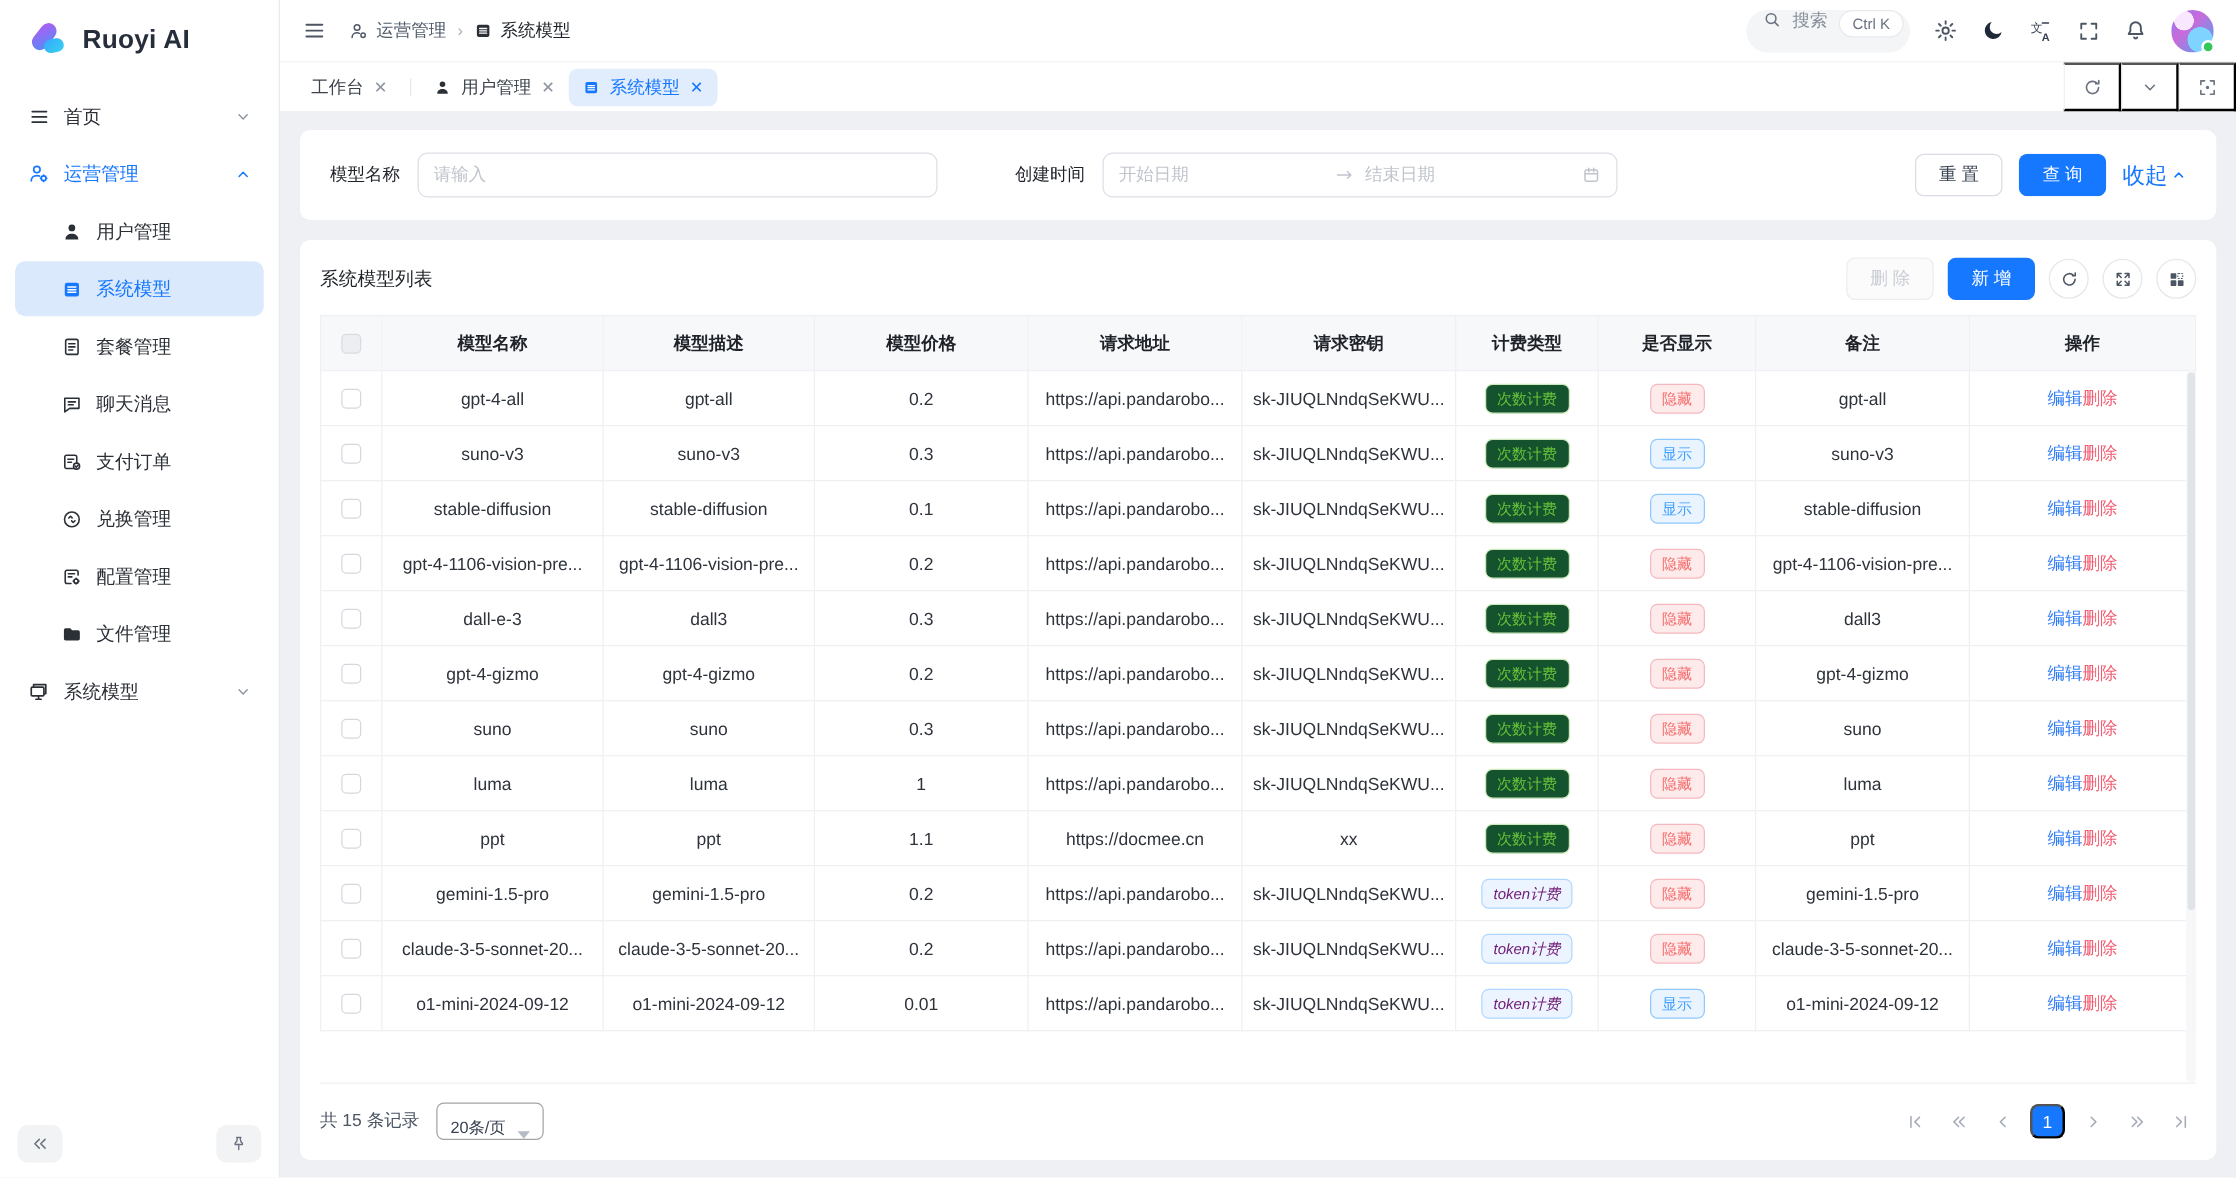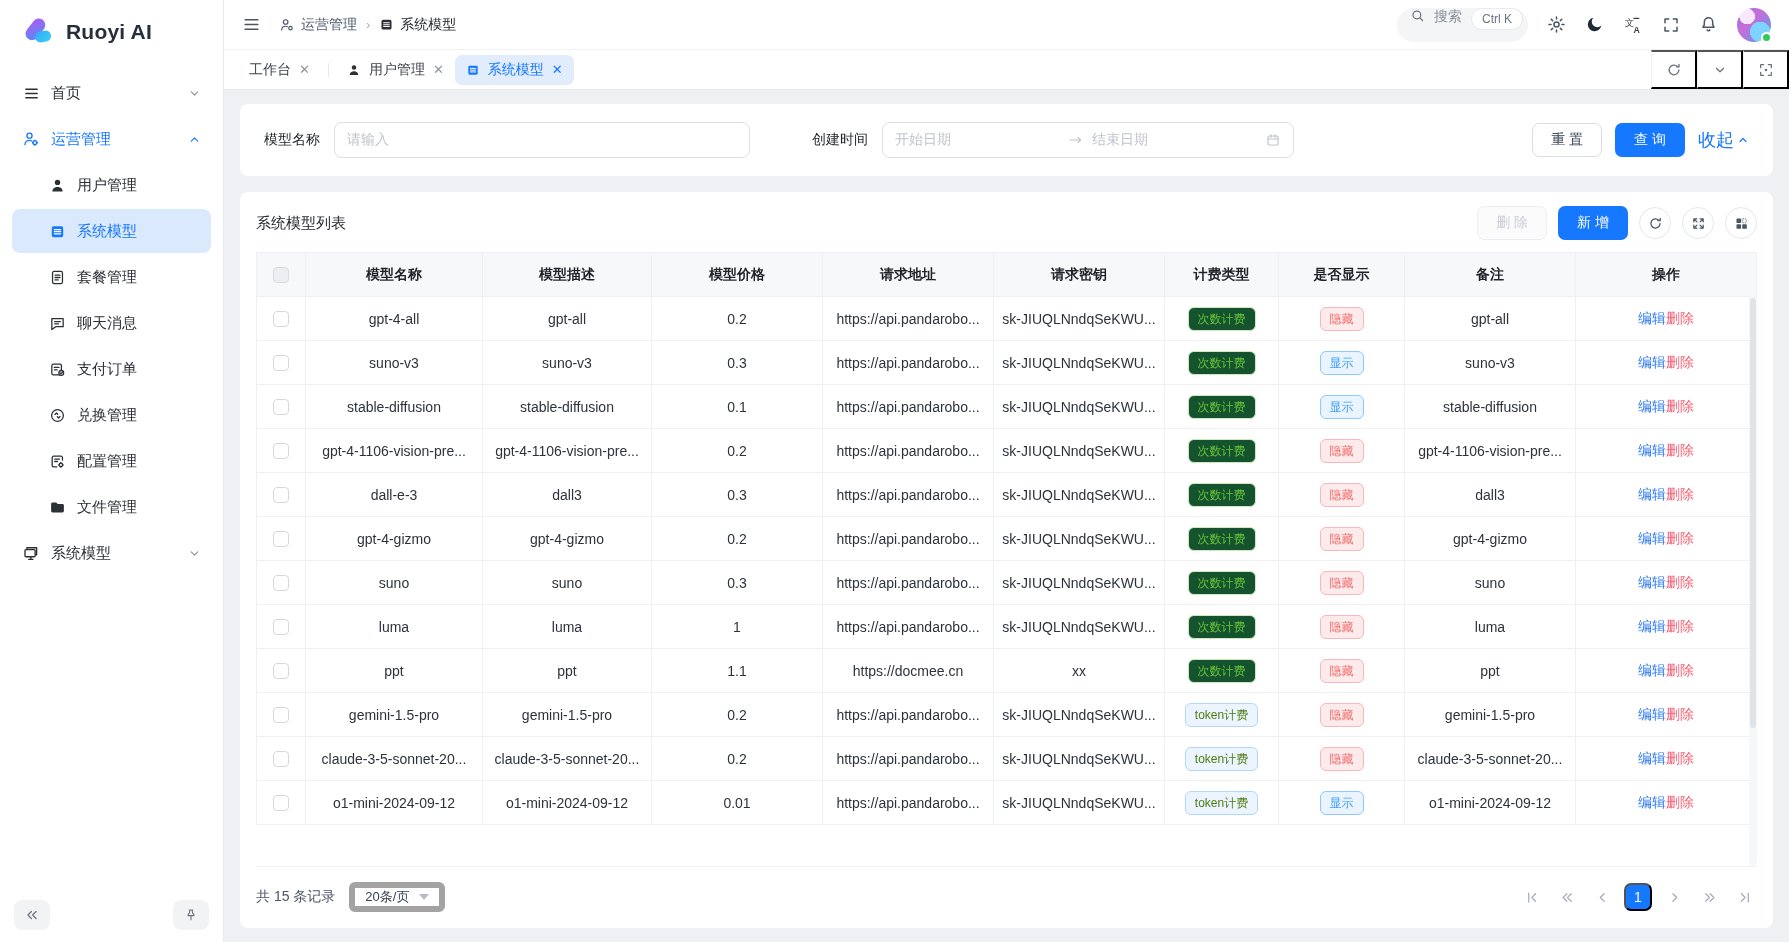--- a/index.html
+++ b/index.html
@@ -81,33 +81,33 @@
   th, td { border:1px solid #eef0f3; height:44px; text-align:center; font-size:14px; overflow:hidden; white-space:nowrap; text-overflow:ellipsis; padding:0 6px; }
   thead th { background:#f7f8fa; color:#1f2329; font-weight:700; }
   tbody td { color:#2e333b; background:#fff; }
   .col-check { width:49px; } .col-name { width:177px; } .col-desc { width:169px; }
   .col-price { width:171px; } .col-url { width:171px; } .col-key { width:171px; }
   .col-bill { width:114px; } .col-show { width:126px; } .col-remark { width:171px; }
   .checkbox { display:inline-block; width:16px; height:16px; border:1px solid #d4d8de; border-radius:4px; background:#fff; vertical-align:middle; cursor:pointer; }
   thead .checkbox { background:#eceef1; border-color:#d8dce1; }
   .pill { display:inline-block; font-size:12px; line-height:1; padding:5px 9px; border-radius:6px; border:1px solid transparent; }
   .pill-count { background:#14532d; color:#67c23a; border-color:#cde9bd; }
-  .pill-token { background:#ecf5ff; color:#4d7c0f; border-color:#b0d7ff; }
+  .pill-token { background:#ecf5ff; color:#701a75; border-color:#b0d7ff;font-style:italic; }
   .pill-show  { background:#e9f4ff; color:#409eff; border-color:#8ec8ff; }
   .pill-hide  { background:#fdeaea; color:#f56c6c; border-color:#f6b8be; }
   .lnk { cursor:pointer; text-decoration:none; }
   .lnk.edit { color:#2e7cf6; }
   .lnk.del { color:#f35d72; }
   .v-scroll { position:absolute; top:44px; right:0; bottom:0; width:8px; background:#f6f7f9; border-radius:4px; }
   .v-thumb { position:absolute; top:2px; right:1px; width:6px; height:430px; background:#e0e3e8; border-radius:3px; }
 
   
   .table-footer { display:flex; align-items:center; margin-top:auto; padding-top:13px; flex:0 0 47px; }
   .total-text { color:#4b5563; font-size:14px; }
-  .page-size { margin-left:14px; height:30px; border:6px solid #a3a3a3; border-radius:6px; display:flex; align-items:center; gap:10px; padding:0 10px; font-size:13px; color:#374151; cursor:pointer; background:#fff; }
+  .page-size { margin-left:14px; height:30px; border:1px solid #a3a3a3; border-radius:6px; display:flex; align-items:flex-end; gap:10px; padding:0 10px; font-size:13px; color:#374151; cursor:pointer; background:#fff; }
   .caret-down { width:0; height:0; border-left:5px solid transparent; border-right:5px solid transparent; border-top:6px solid #b6bcc6; }
   .pager { margin-left:auto; display:flex; align-items:center; gap:9px; }
   .pg-btn { width:26px; height:26px; display:flex; align-items:center; justify-content:center; color:#a6adb8; cursor:pointer; background:none; border:none; }
   .pg-current { width:28px; height:28px; border-radius:7px; background:#1677ff; color:#fff; display:flex; align-items:center; justify-content:center; font-size:14px; cursor:pointer; }
 </style>
 </head>
 <body>
 
 <aside class="sidebar">
   <div class="logo-row">

